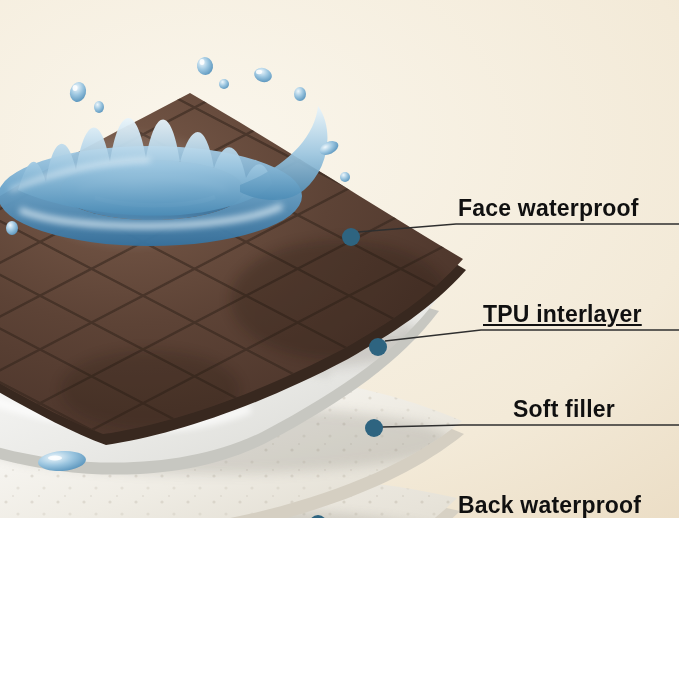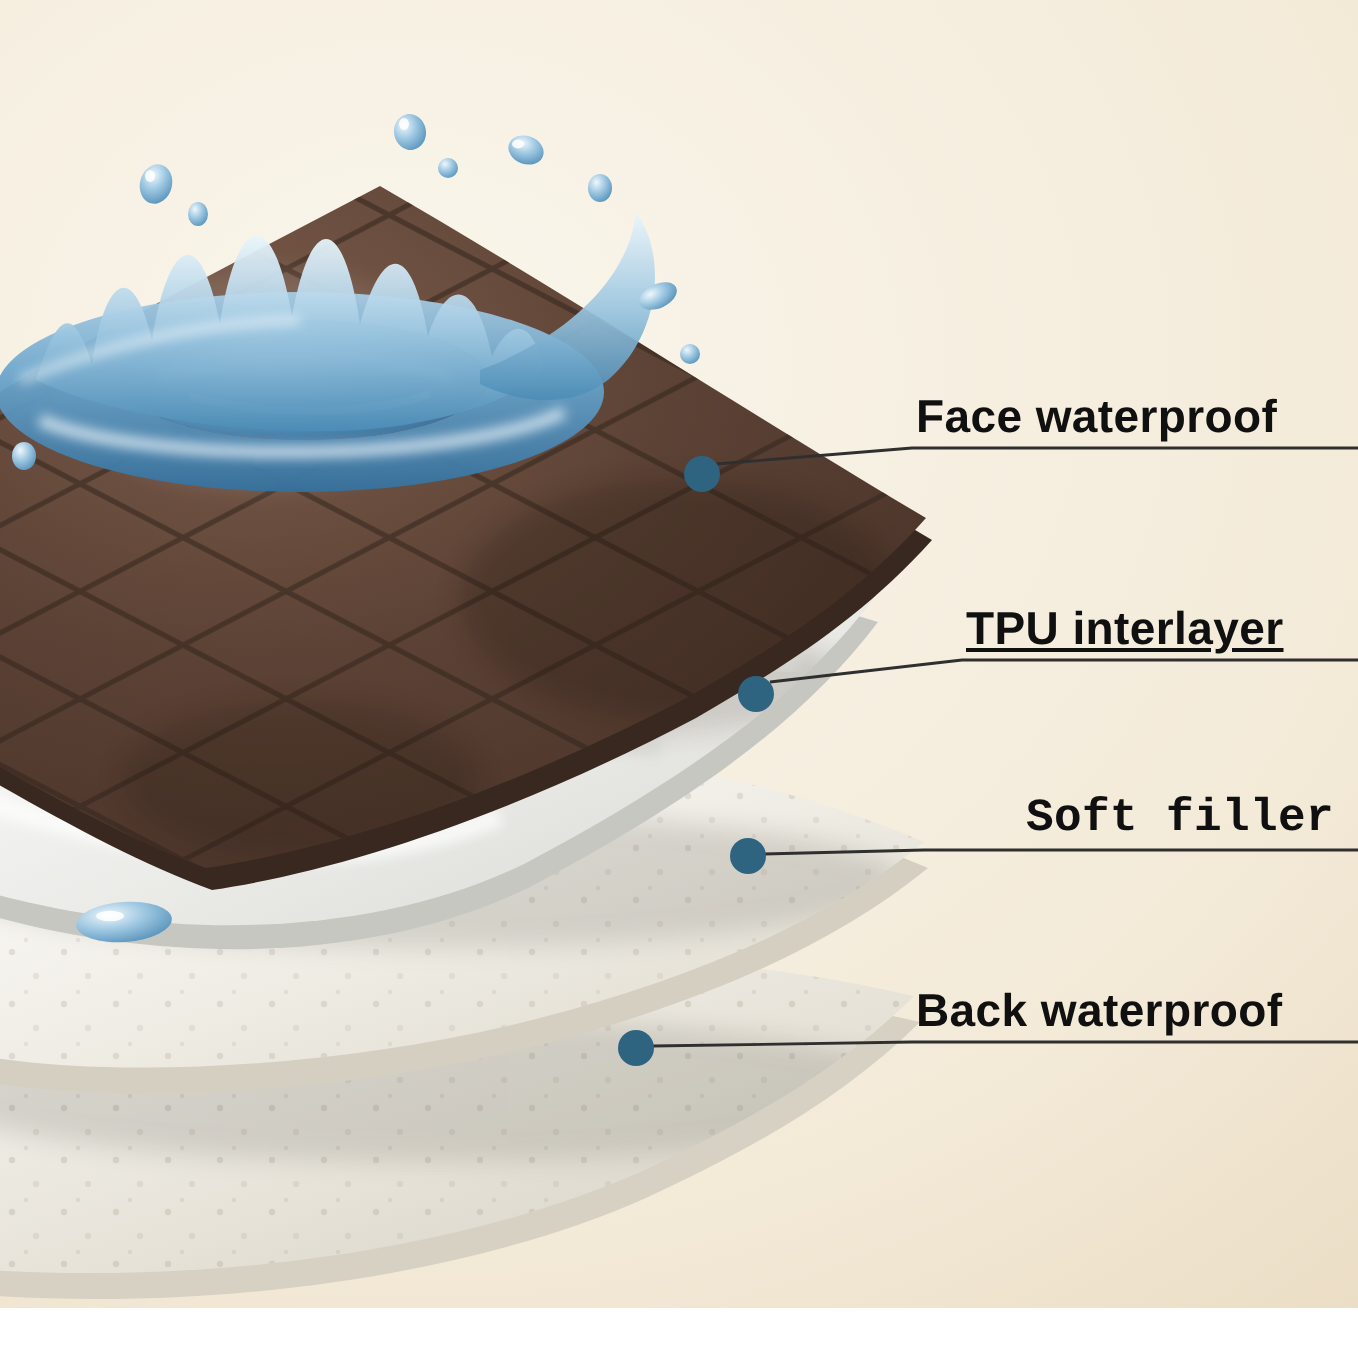--- a/index.html
+++ b/index.html
@@ -1,18 +1,18 @@
 <!DOCTYPE html>
 <html style="--background-center: #faf6ec; --background-edge: #e5d3b6; --callout-dot: #2e6480; --leader-line: #2f2f2f; --label-text: #101010; --face-layer: #5a4134; --face-layer-edge: #38281f; --tpu-layer: #eeeeec; --filler-layer: #efece4; --back-layer: #e8e4da; --water-light: #cfe6f3; --water-mid: #7fb4d6; --water-deep: #2f6f9f;"><head>
 <meta charset="utf-8">
 <style>
   html,body{margin:0;padding:0;background:#ffffff;}
   .stage{
     position:relative;
-    width:679px;height:654px;
+    width:679px;height:518px;
     overflow:hidden;
     background: radial-gradient(135% 120% at 30% 28%,
       var(--background-center,#faf6ec) 0%,
       #f3ead8 55%,
       var(--background-edge,#e5d3b6) 100%);
     font-family:"Liberation Sans", sans-serif;
   }
   .stage svg{position:absolute;left:0;top:0;}
   .label{
     position:absolute;
@@ -188,16 +188,16 @@
     <path class="leader" d="M382,427 L462,425 L679,425"></path>
     <circle class="dot" cx="374" cy="428" r="9"></circle>
 
     <path class="leader" d="M326,523 L456,521 L679,521"></path>
     <circle class="dot" cx="318" cy="524" r="9"></circle>
   </g>
 </svg>
 
 <div class="label" style="left:458px; top:195px;">Face waterproof</div>
 <div class="label" style="left:483px; top:301px;text-decoration:underline;">TPU interlayer</div>
-<div class="label" style="left:513px; top:396px;font-family:Liberation Mono, monospace;">Soft filler</div>
+<div class="label" style="left:513px; top:396px;">Soft filler</div>
 <div class="label" style="left:458px; top:492px;">Back waterproof</div>
 
 </div>
 
 </body></html>

